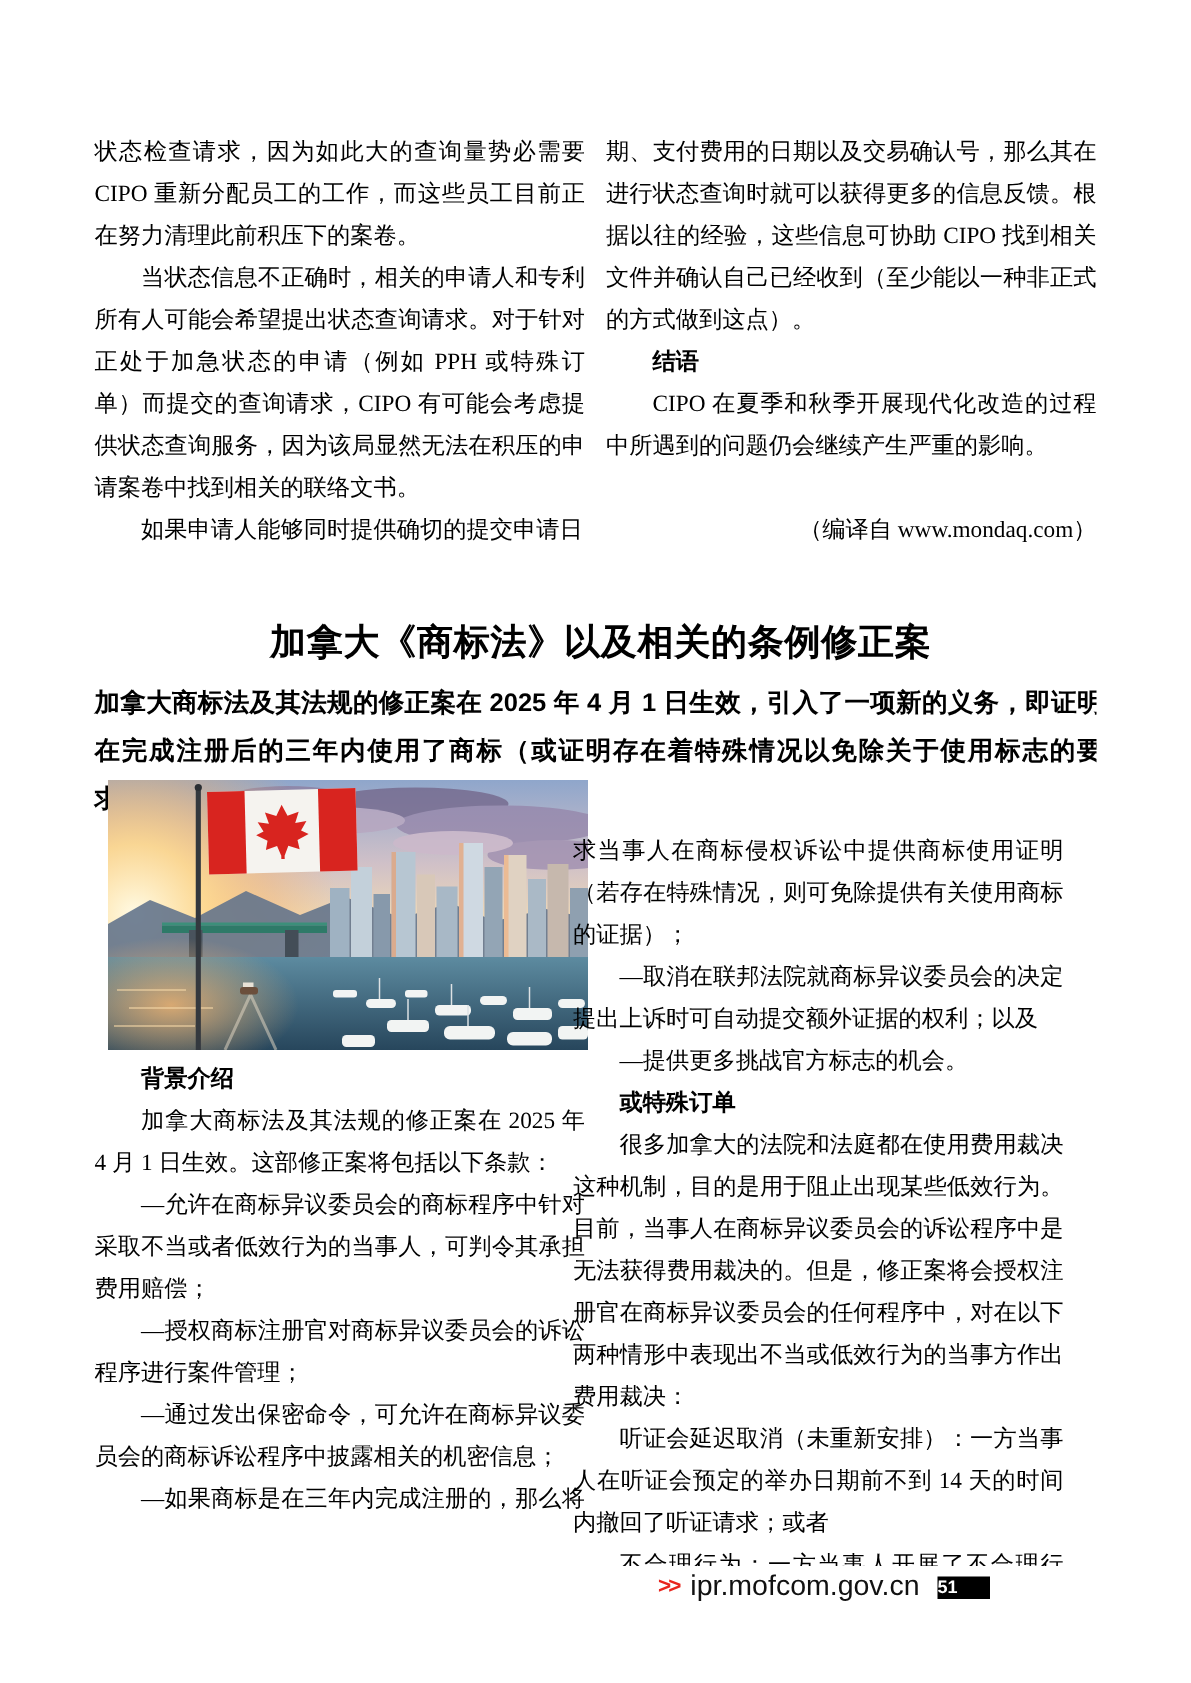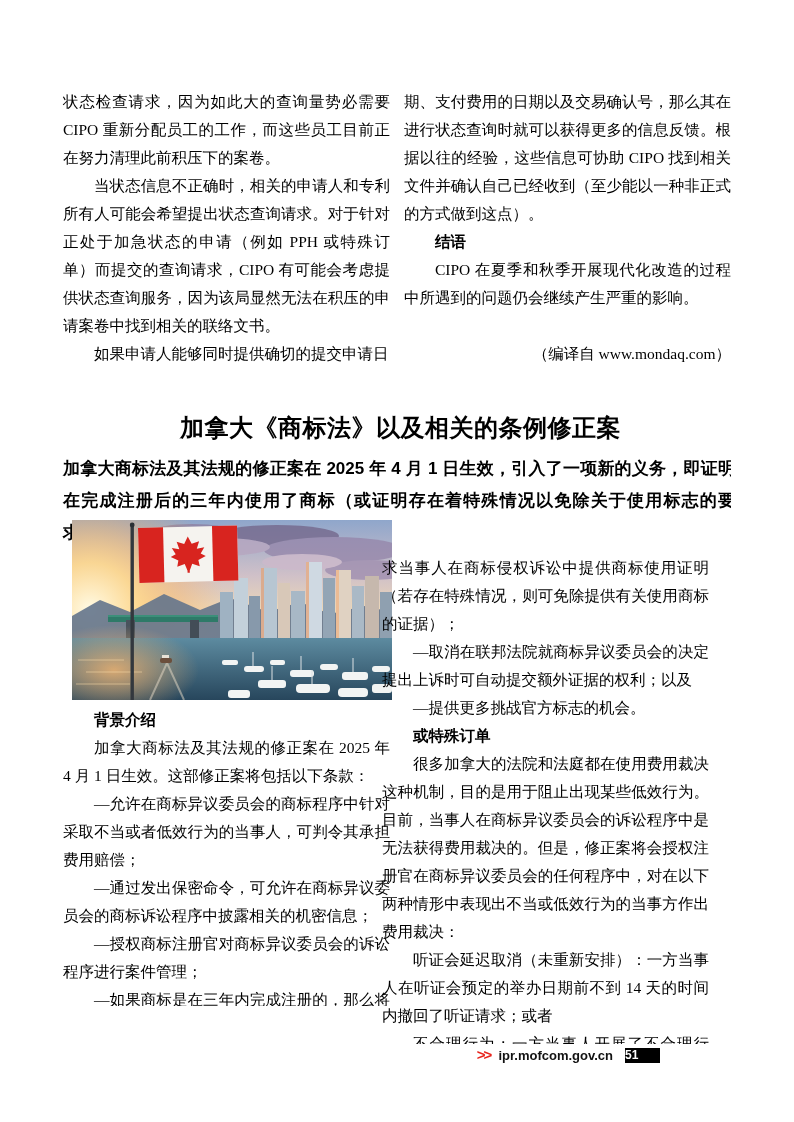--- a/index.html
+++ b/index.html
@@ -23,21 +23,21 @@
   .photo{position:absolute;top:520px;left:72px;width:320px;height:180px;overflow:hidden;}
   .photo svg{display:block;}
   
   .article-left{position:absolute;top:706px;left:63px;width:327px;height:300px;overflow:hidden;}
   .article-right{position:absolute;top:518px;left:382px;width:327px;height:490px;overflow:hidden;margin-top:36px;}
   
   .footer{position:absolute;top:1047px;right:71px;display:flex;align-items:center;
           font-family:"Liberation Sans", sans-serif;}
   .footer-arrows{color:#e8251d;font-weight:bold;font-size:15px;letter-spacing:-2px;
                  margin-right:8px;transform:translateY(-1px);}
-  .footer-site{font-weight:bold;font-size:13px;color:#111;}
+  .footer-site{font-weight:normal;font-size:19px;color:#111;}
   .page-num-box{margin-left:12px;background:#000;color:#fff;font-size:12px;font-weight:bold;
                 width:32px;height:15px;line-height:15px;text-align:left;padding-right:3px;}
 </style>
 </head>
 <body>
 
 <div class="page">
 
   <div class="top-cols">
     <div class="col body-text">
@@ -175,22 +175,22 @@
           <rect x="-0.9" y="10" width="1.8" height="6"></rect>
         </g>
       </g>
     </svg>
   </div>
 
   <div class="article-left body-text">
     <p class="subhead">背景介绍</p>
     <p class="ind">加拿大商标法及其法规的修正案在 2025 年 4 月 1 日生效。这部修正案将包括以下条款：</p>
     <p class="ind">—允许在商标异议委员会的商标程序中针对采取不当或者低效行为的当事人，可判令其承担费用赔偿；</p>
+    <p class="ind">—授权商标注册官对商标异议委员会的诉讼程序进行案件管理；</p>
     <p class="ind">—通过发出保密命令，可允许在商标异议委员会的商标诉讼程序中披露相关的机密信息；</p>
-    <p class="ind">—授权商标注册官对商标异议委员会的诉讼程序进行案件管理；</p>
     <p class="ind">—如果商标是在三年内完成注册的，那么将要</p>
   </div>
 
   <div class="article-right body-text">
     <p>求当事人在商标侵权诉讼中提供商标使用证明（若存在特殊情况，则可免除提供有关使用商标的证据）；</p>
     <p class="ind">—取消在联邦法院就商标异议委员会的决定提出上诉时可自动提交额外证据的权利；以及</p>
     <p class="ind">—提供更多挑战官方标志的机会。</p>
     <p class="subhead">或特殊订单</p>
     <p class="ind">很多加拿大的法院和法庭都在使用费用裁决这种机制，目的是用于阻止出现某些低效行为。目前，当事人在商标异议委员会的诉讼程序中是无法获得费用裁决的。但是，修正案将会授权注册官在商标异议委员会的任何程序中，对在以下两种情形中表现出不当或低效行为的当事方作出费用裁决：</p>
     <p class="ind">听证会延迟取消（未重新安排）：一方当事人在听证会预定的举办日期前不到 14 天的时间内撤回了听证请求；或者</p>

